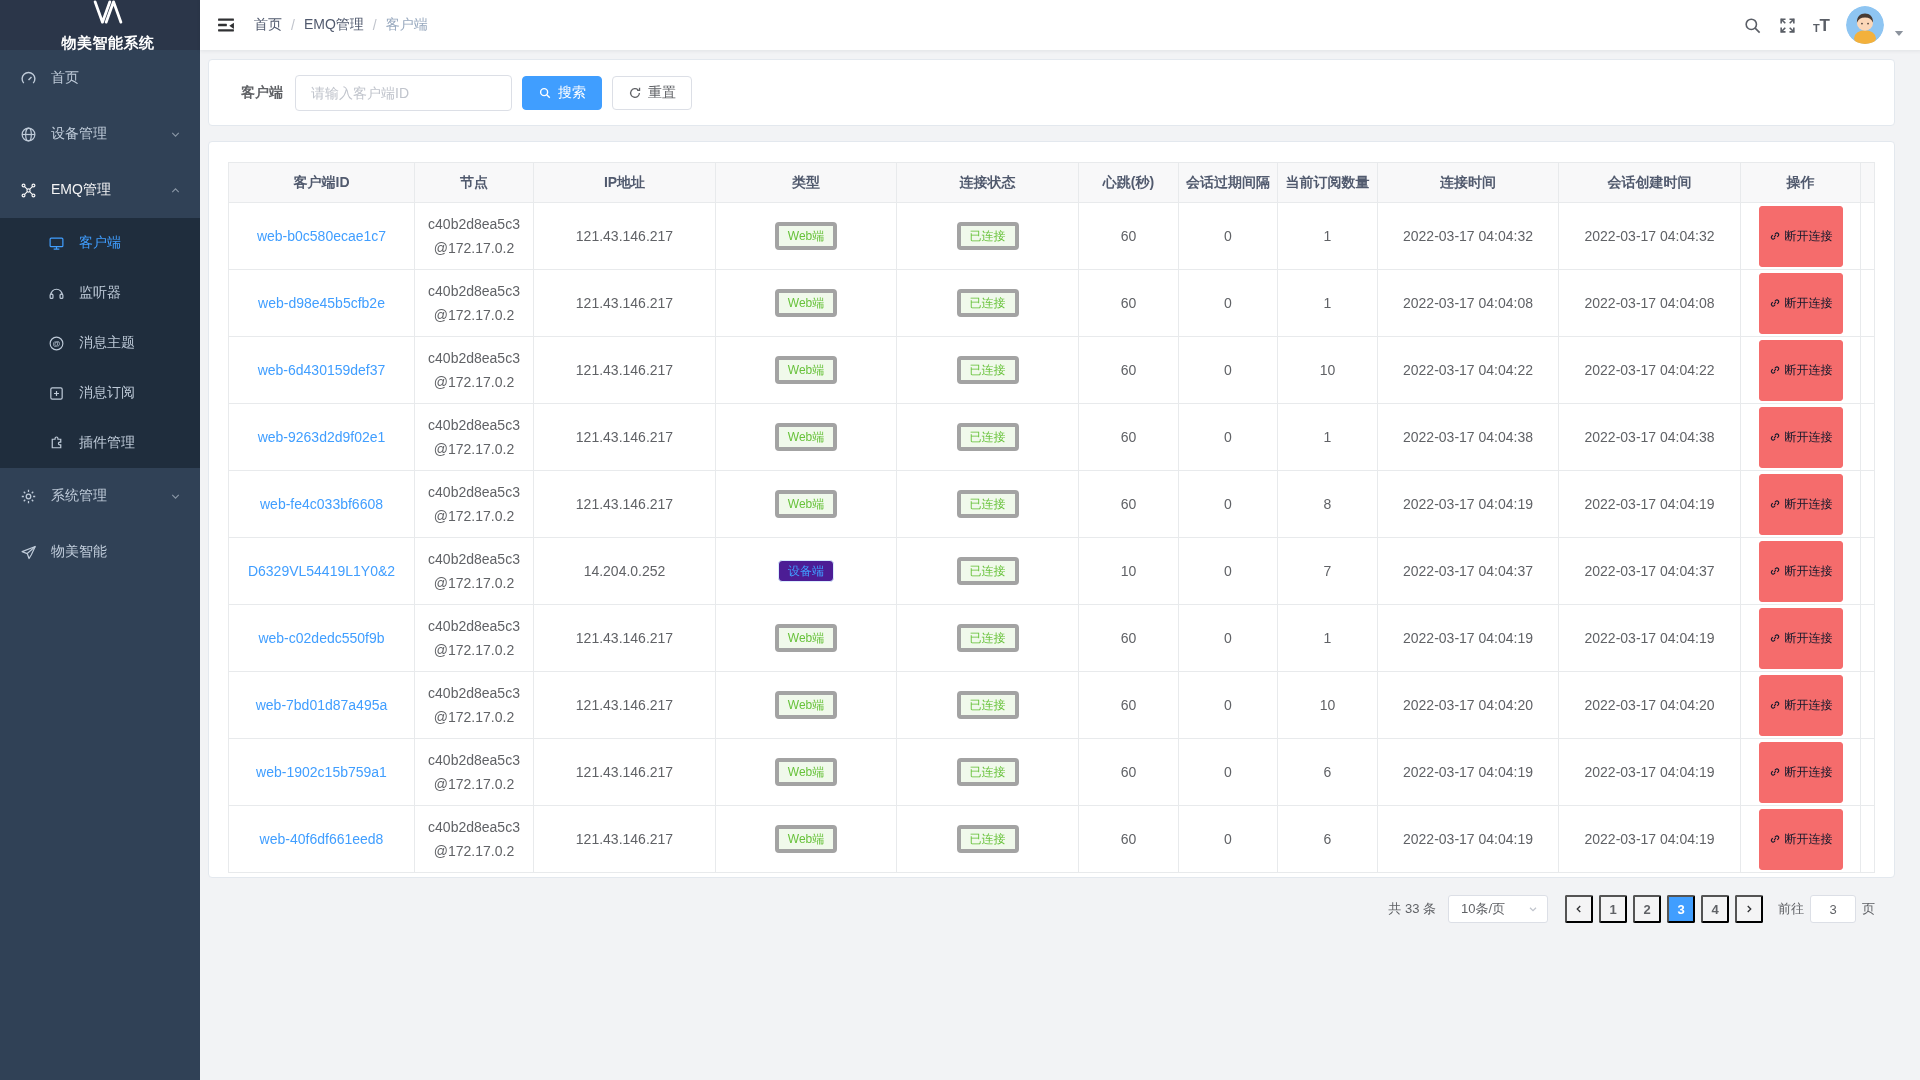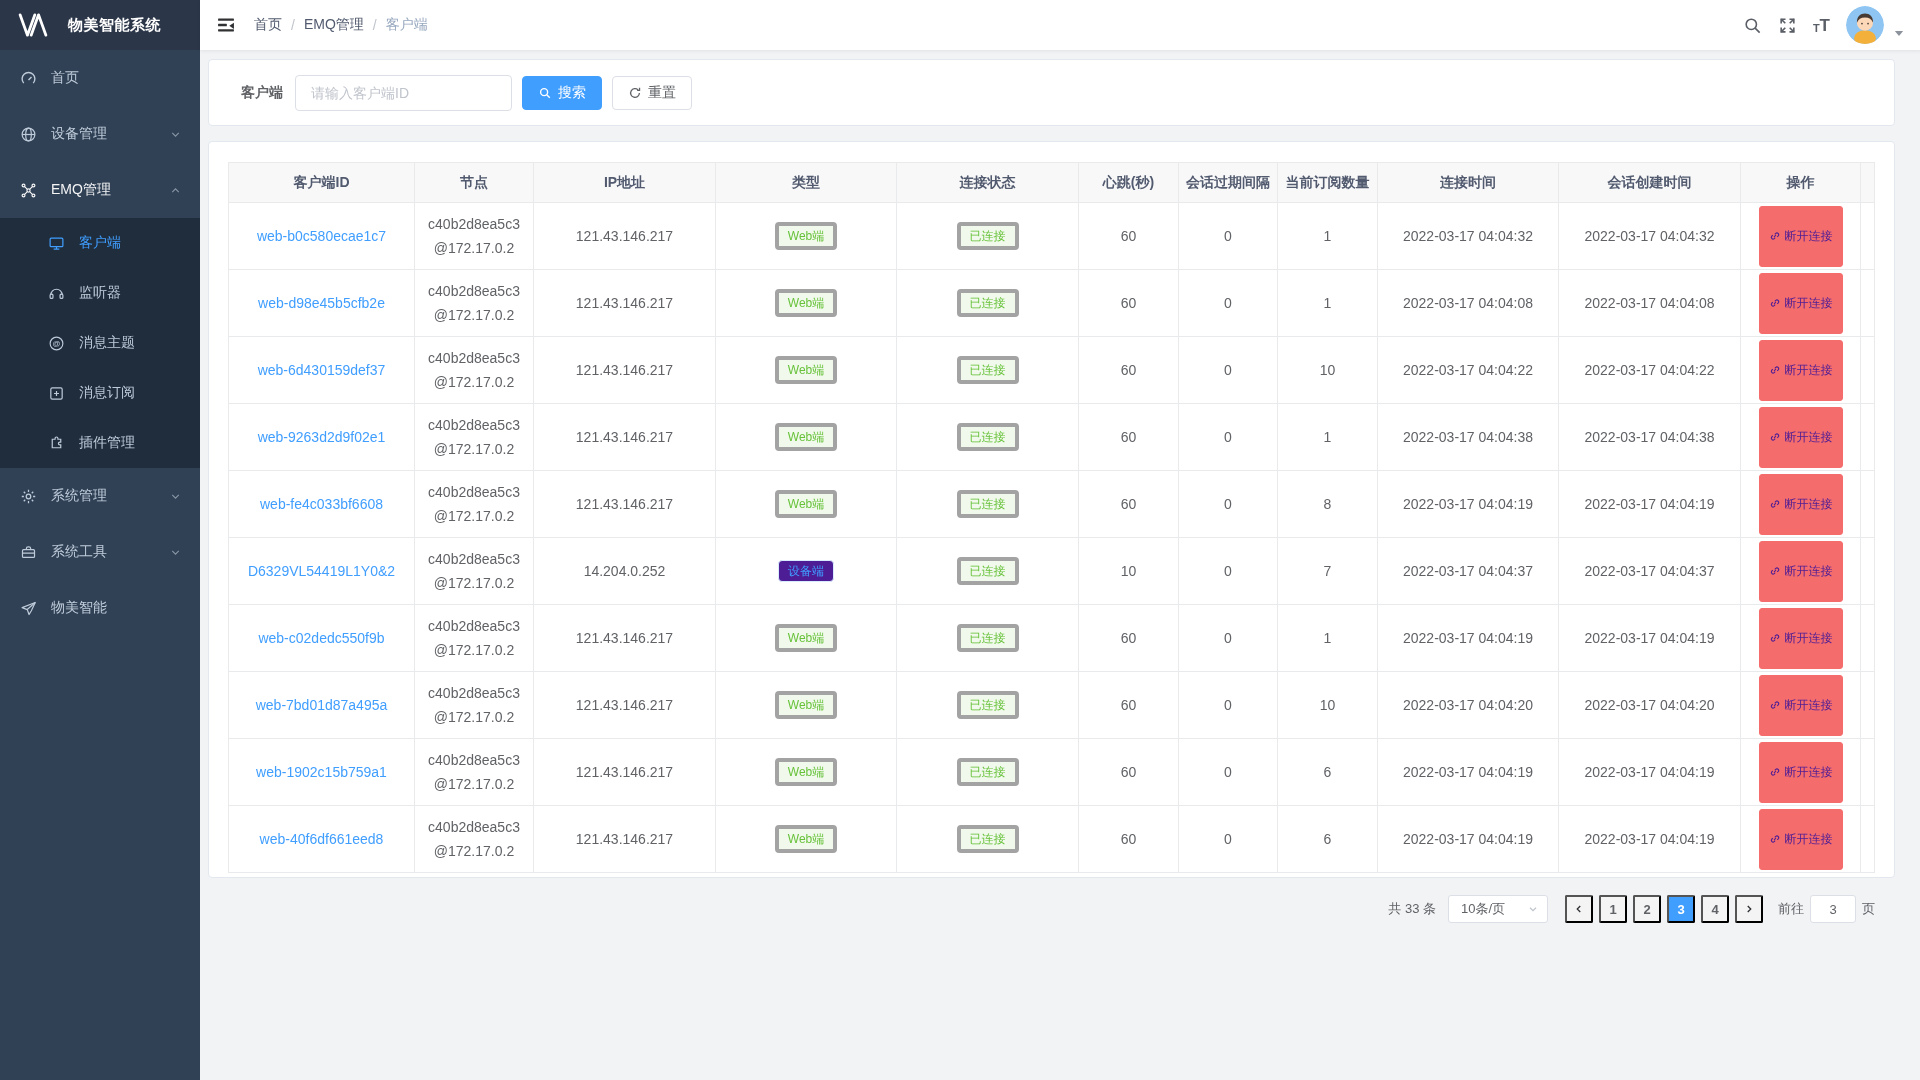--- a/index.html
+++ b/index.html
@@ -3,21 +3,21 @@
 <meta charset="utf-8">
 <style>
   * { margin:0; padding:0; box-sizing:border-box; }
   html,body { width:1920px; height:1080px; overflow:hidden; }
   body { font-family:"Liberation Sans","DejaVu Sans",sans-serif; background:#f2f3f5; color:#606266; }
   .icon svg { width:1em; height:1em; display:block; }
 
   
   .app { display:flex; width:1920px; height:1080px; }
   .sidebar { width:200px; height:1080px; background:#304156; flex:0 0 200px; }
-  .logo { height:50px; display:flex; align-items:center; padding-left:16px; gap:18px; background:#2b3649; }
+  .logo { height:50px; display:flex; align-items:center; padding-left:16px; gap:10px; background:#2b3649;flex-direction:column; }
   .logo-mark { color:#fff; font-size:26px; }
   .logo-mark svg { width:34px; height:24px; display:block; }
   .logo-title { color:#ffffff; font-size:15px; font-weight:bold; letter-spacing:.5px; }
   .menu-item { height:56px; display:flex; align-items:center; padding:0 18px 0 20px; color:#bfcbd9; font-size:14px; cursor:pointer; }
   .menu-item .mi-icon { font-size:17px; margin-right:14px; color:inherit; }
   .menu-item .mi-label { flex:1; white-space:nowrap; }
   .menu-item .chevron { font-size:13px; color:#8a97a6; }
   .menu-item.open { color:#f4f4f5; }
   .submenu { background:#1f2d3d; }
   .submenu .menu-item { height:50px; padding-left:48px; }
@@ -57,21 +57,21 @@
   table { width:100%; border-collapse:collapse; table-layout:fixed; font-size:14px; }
   th { height:40px; background:#f8f8f9; color:#515a6e; font-weight:bold; border:1px solid #e8eaec; font-size:14px; text-align:center; padding:0 4px; }
   td { height:67px; border:1px solid #e8eaec; text-align:center; color:#606266; padding:0 5px; background:#fff; }
   th.gutter-cell, td.gutter-cell { padding:0; }
   td.gutter-cell { background:#fff; }
   .link { color:#409eff; cursor:pointer; text-decoration:none; }
   .node-line { line-height:24px; }
   .tag { display:inline-block; font-size:12px; line-height:20px; padding:0 9px; border-radius:4px; }
   .tag-success { color:#67c23a; background:#f0f9eb; border:4px solid #a3a3a3; }
   .tag-primary { color:#409eff; background:#4c1d95; border:1px solid #d9ecff; }
-  .btn-danger { background:#f56c6c; border:1px solid #f56c6c; color:#4c1d95; font-size:12px; padding:21px 9px; border-radius:3px; display:inline-flex; align-items:center; gap:4px; cursor:pointer; }
+  .btn-danger { background:#f56c6c; border:1px solid #f56c6c; color:#0f172a; font-size:12px; padding:21px 9px; border-radius:3px; display:inline-flex; align-items:center; gap:4px; cursor:pointer; }
   .btn-danger .icon { font-size:12px; }
 
   
   .pagination { display:flex; justify-content:flex-end; align-items:center; margin-top:22px; font-size:13px; color:#606266; }
   .total-count { margin-right:12px;text-align:center; }
   .page-size-select { width:100px; height:28px; border:1px solid #dcdfe6; border-radius:3px; display:flex; align-items:center; justify-content:space-between; padding:0 8px 0 12px; cursor:pointer; margin-right:14px; background:#fff; }
   .select-caret { color:#c0c4cc; font-size:12px; display:flex; }
   .pager { display:flex; align-items:center; }
   .pager-btn { min-width:28px; height:28px; background:#f4f4f5; border-radius:2px; display:inline-flex; align-items:center; justify-content:center; font-size:13px; font-weight:bold; color:#606266; margin:0 3px; cursor:pointer; }
   .pager-btn.active { background:#409eff; color:#fff; }
@@ -193,34 +193,20 @@
           </span>
           <span class="mi-label">系统管理</span>
           <span class="icon chevron">
             <svg viewBox="0 0 24 24" fill="none" stroke="currentColor" stroke-width="2">
               <path d="M6 9l6 6 6-6"></path>
             </svg>
           </span>
         </div>
         <div class="menu-item">
           <span class="icon mi-icon">
-            <svg viewBox="0 0 24 24" fill="none" stroke="currentColor" stroke-width="1.7">
-              <rect x="3.5" y="8" width="17" height="11" rx="1.5"></rect>
-              <path d="M9 8V6.5A2.5 2.5 0 0 1 11.5 4h1A2.5 2.5 0 0 1 15 6.5V8M3.5 13h17"></path>
-            </svg>
-          </span>
-          <span class="mi-label">系统工具</span>
-          <span class="icon chevron">
-            <svg viewBox="0 0 24 24" fill="none" stroke="currentColor" stroke-width="2">
-              <path d="M6 9l6 6 6-6"></path>
-            </svg>
-          </span>
-        </div>
-        <div class="menu-item">
-          <span class="icon mi-icon">
             <svg viewBox="0 0 24 24" fill="none" stroke="currentColor" stroke-width="1.7" stroke-linejoin="round">
               <path d="M21.5 3.5L3 10.8l7.2 2.7 2.6 7 3.2-5.4 5.5-11.6z"></path>
               <path d="M10.2 13.5L21.5 3.5"></path>
             </svg>
           </span>
           <span class="mi-label">物美智能</span>
         </div>
       </nav>
   </aside>
 

